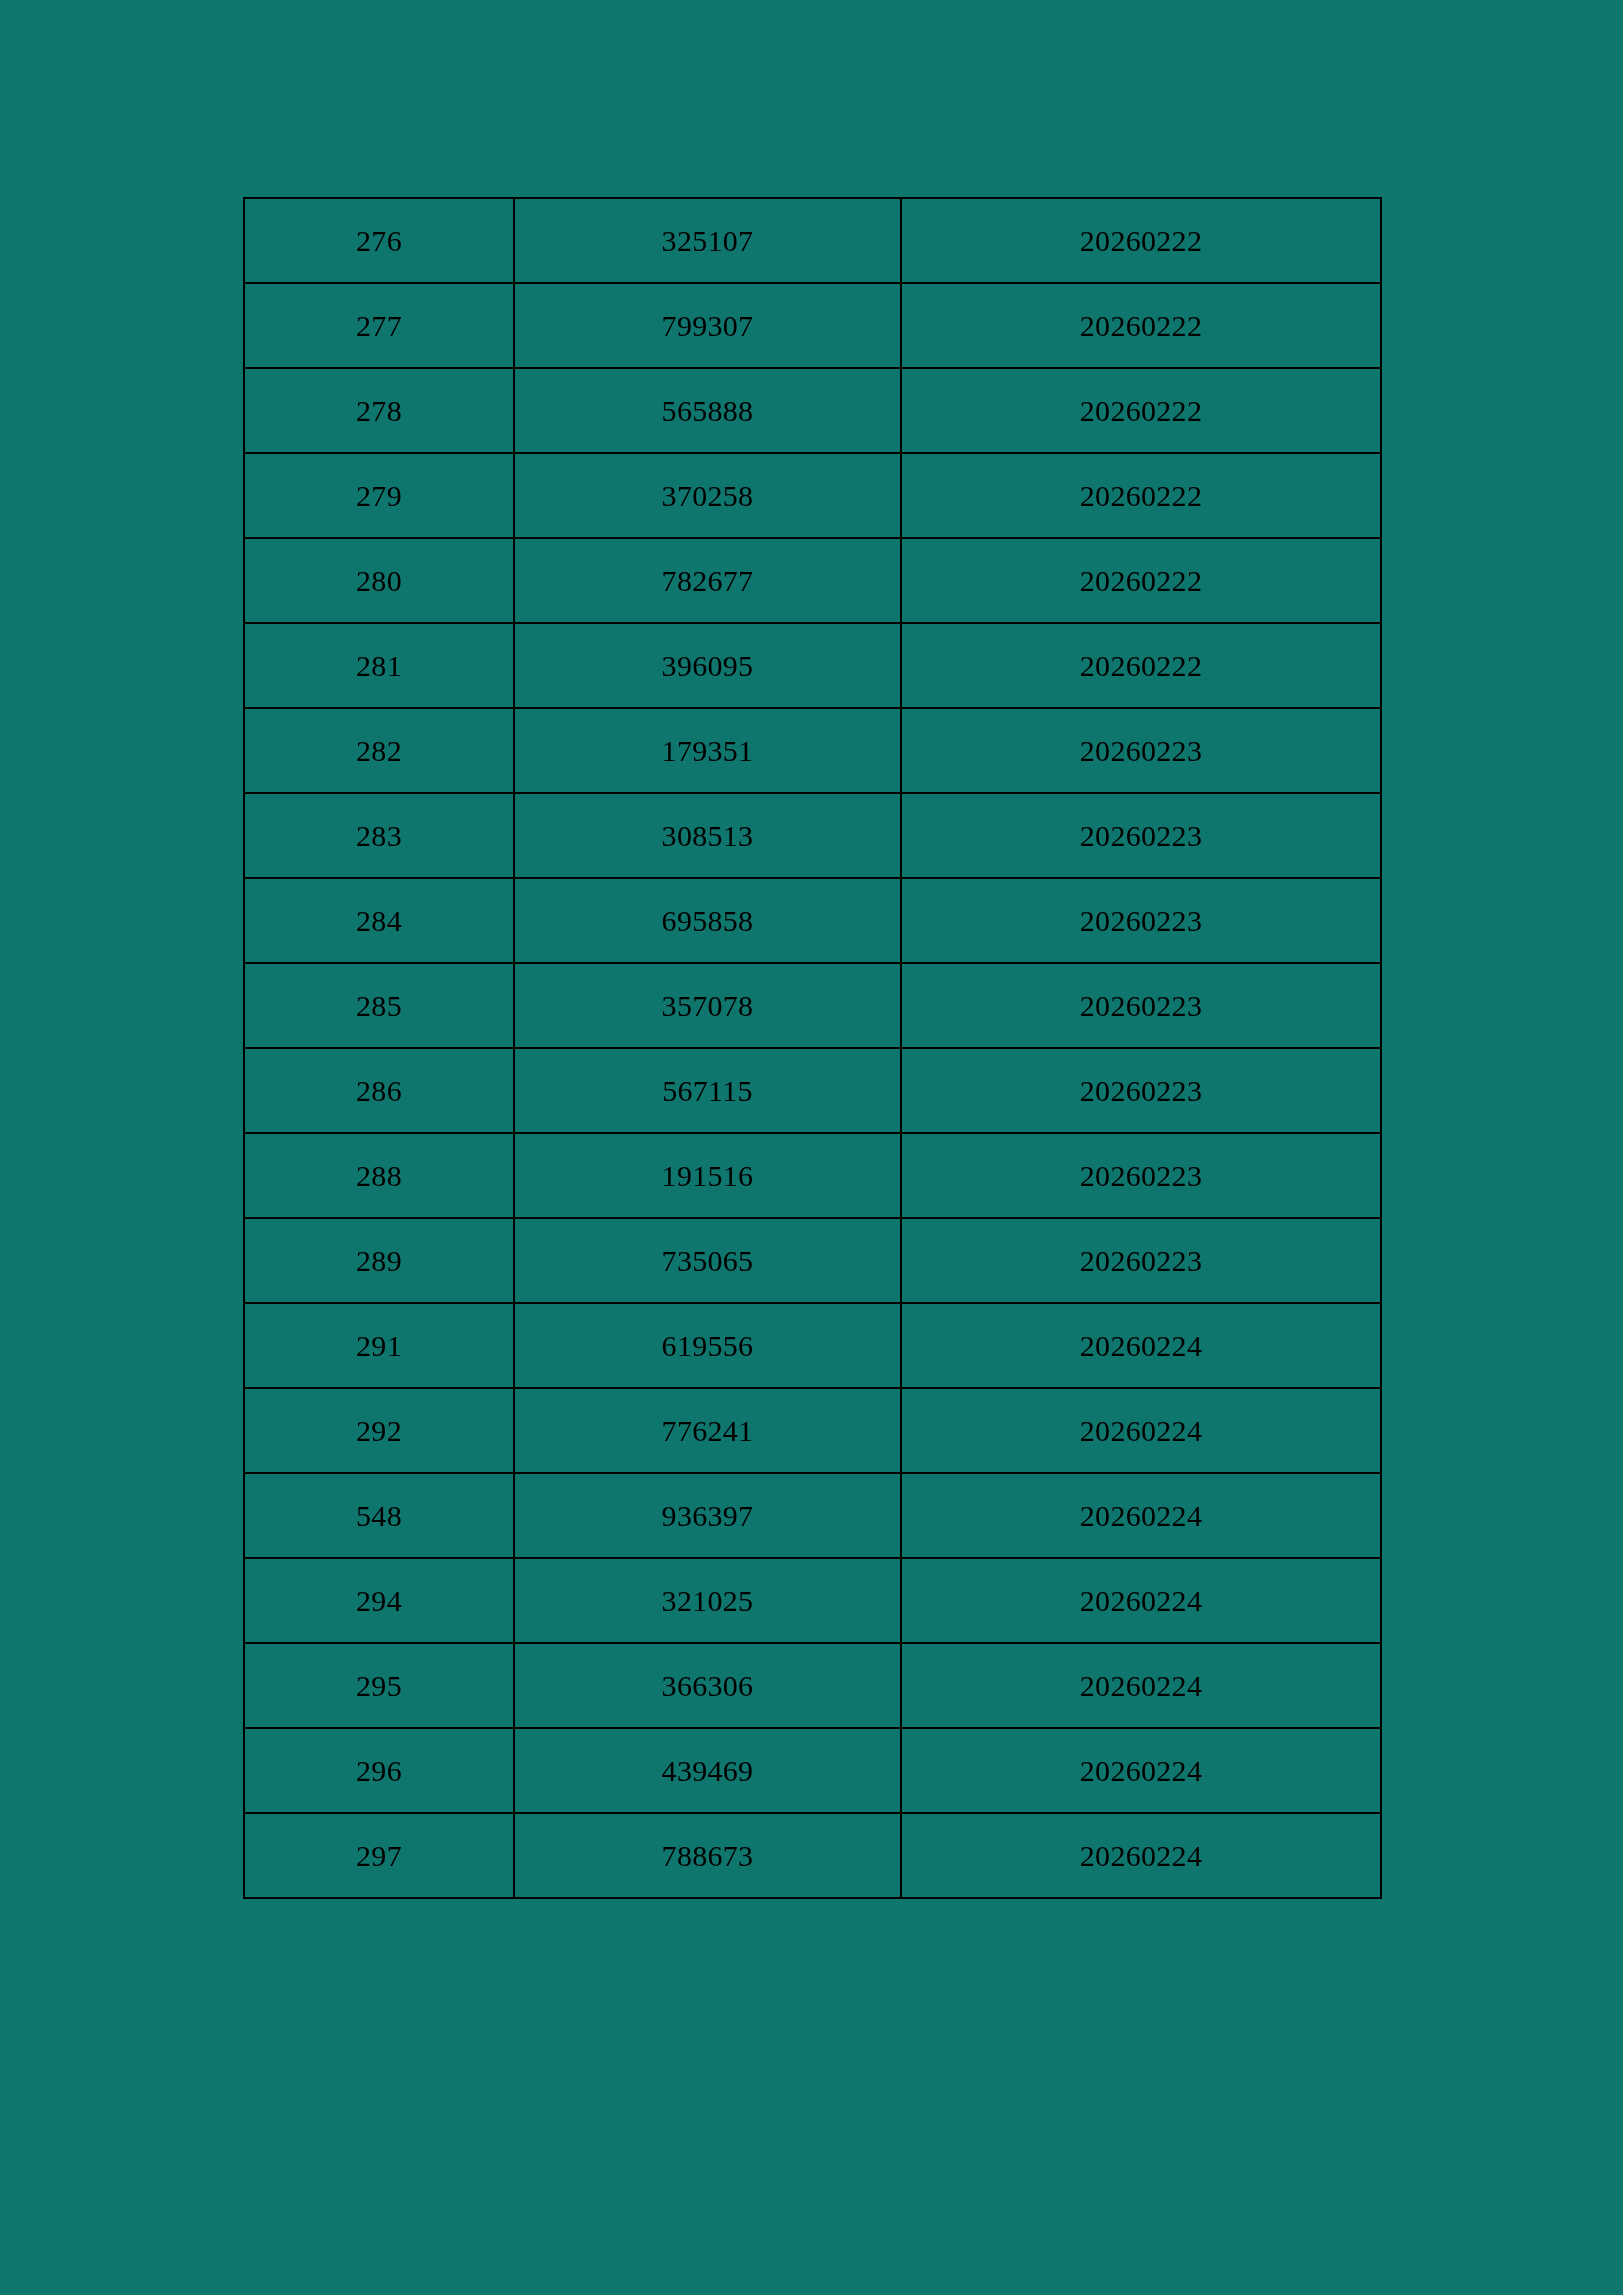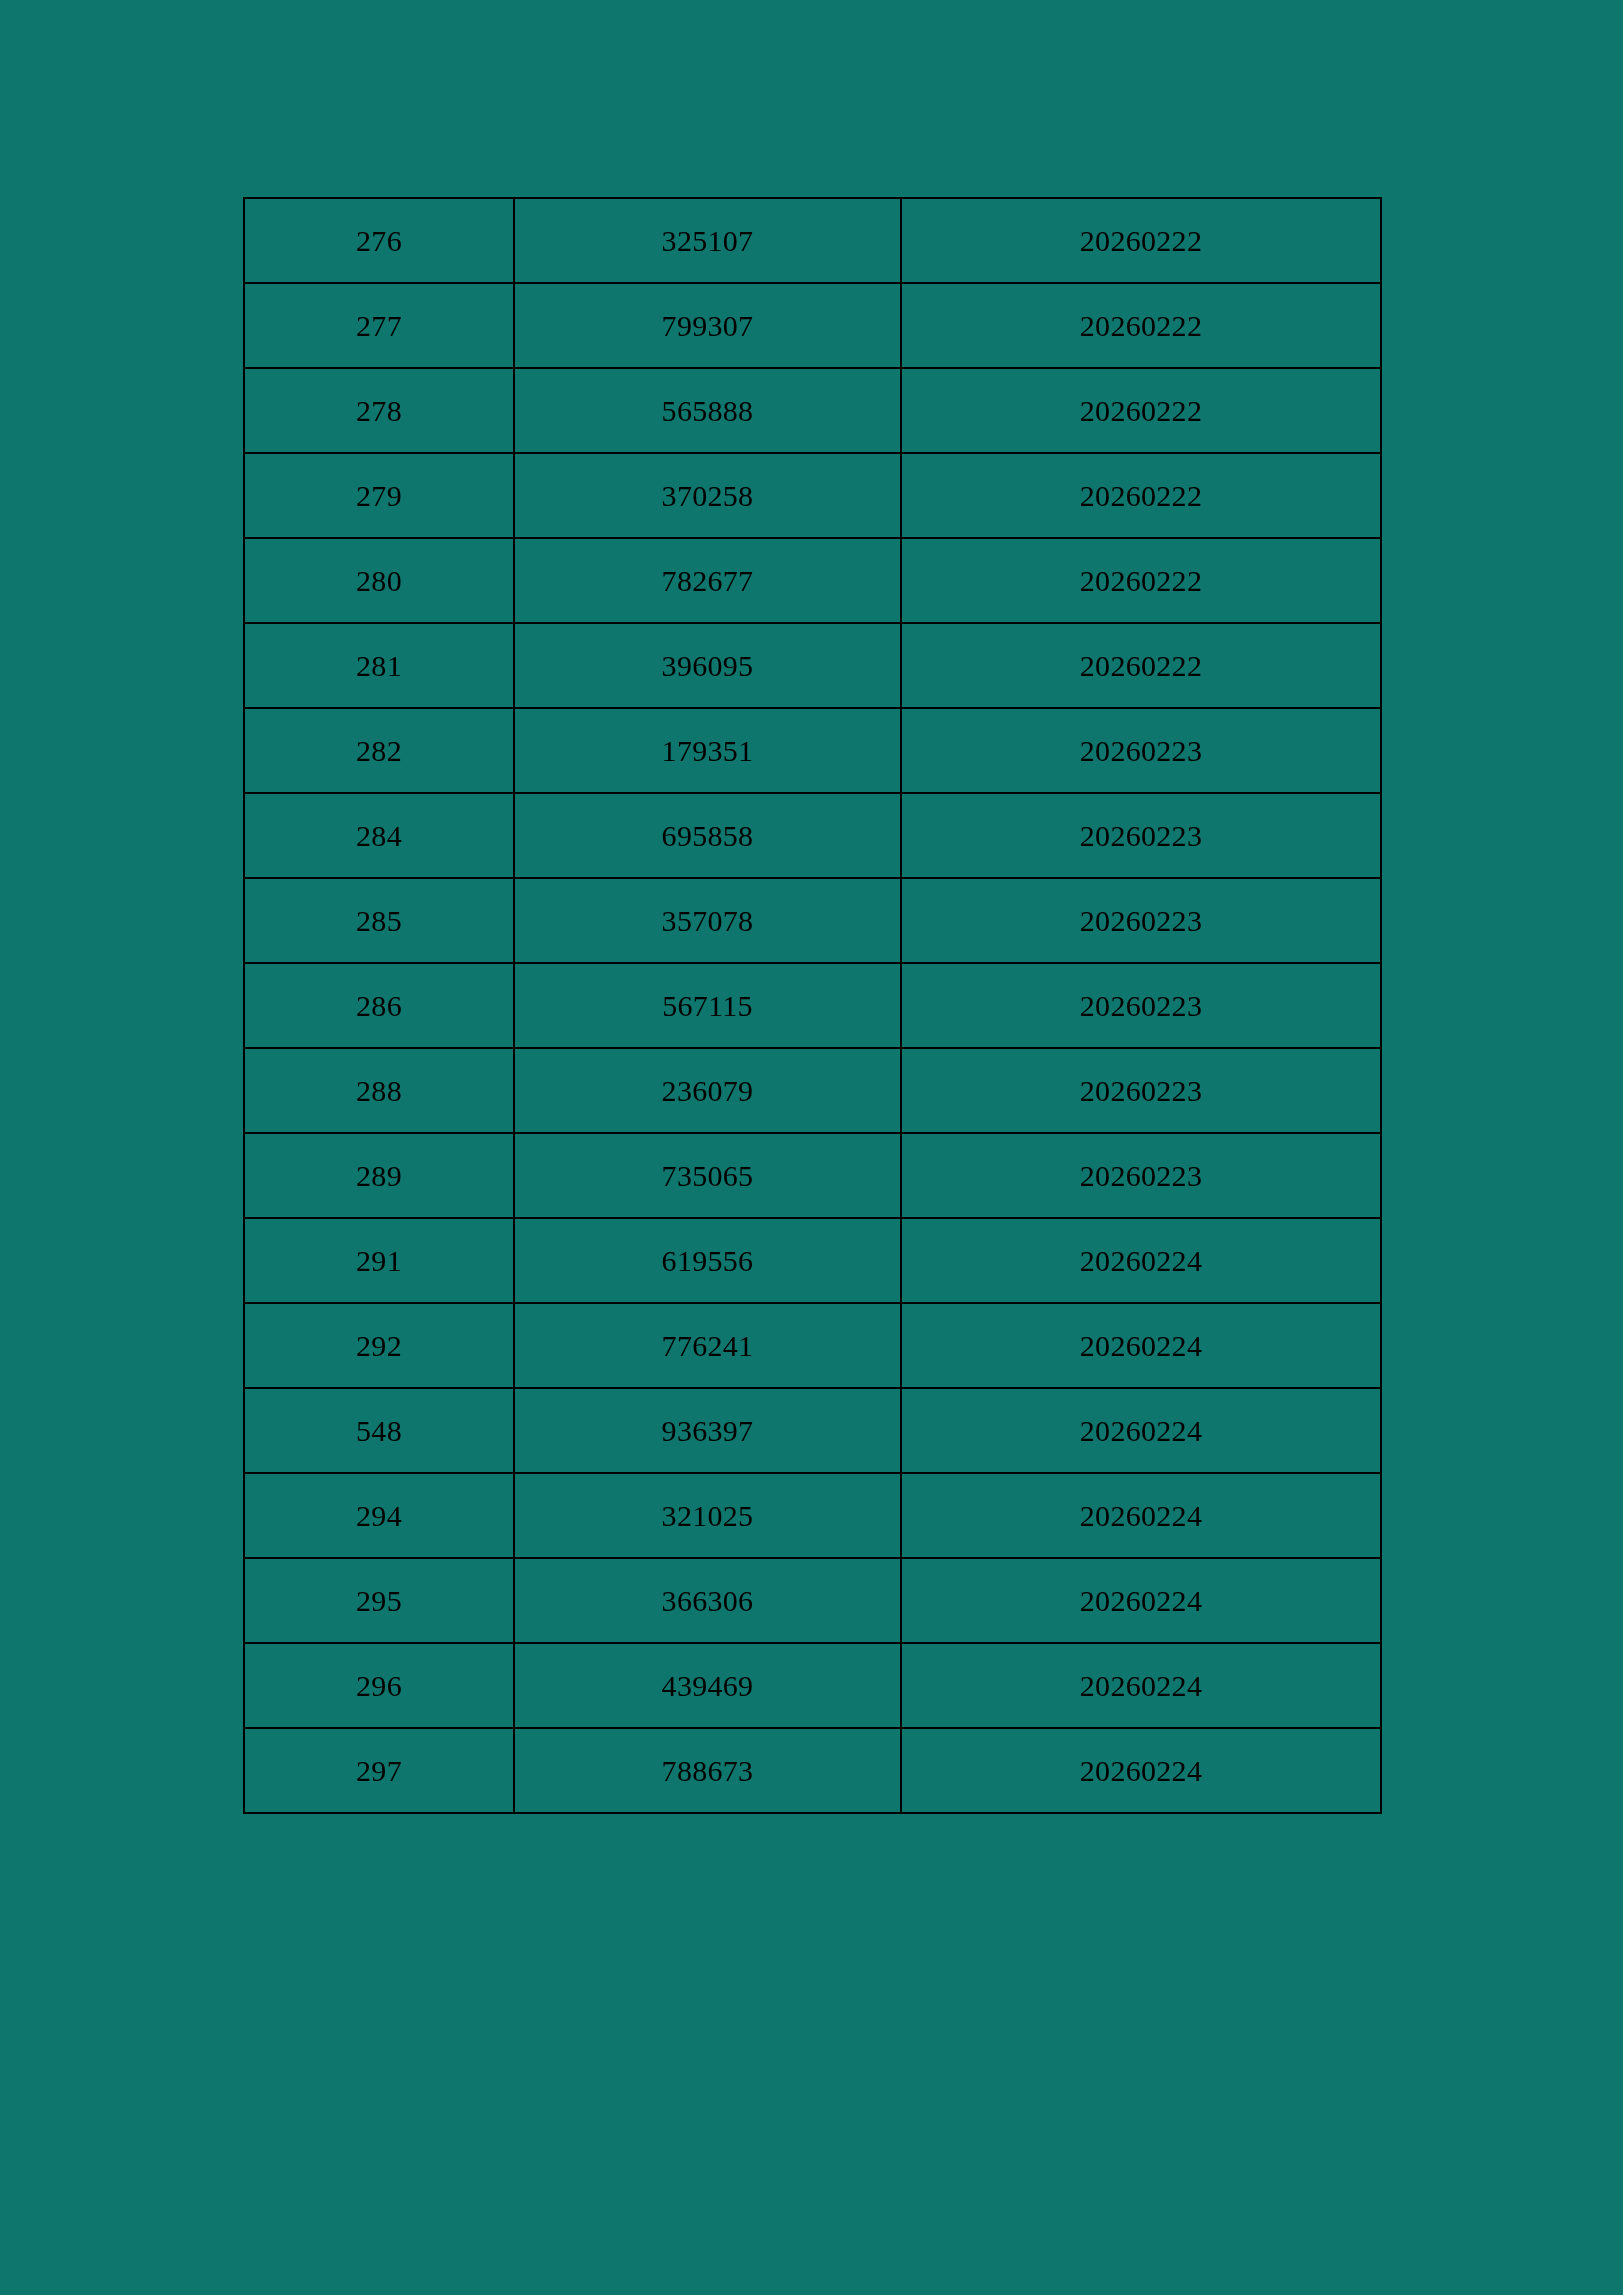--- a/index.html
+++ b/index.html
@@ -79,37 +79,42 @@
           <td>281</td>
           <td>396095</td>
           <td>20260222</td>
         </tr>
         <tr>
           <td>282</td>
           <td>179351</td>
           <td>20260223</td>
         </tr>
         <tr>
+          <td>283</td>
+          <td>308513</td>
+          <td>20260223</td>
+        </tr>
+        <tr>
           <td>284</td>
           <td>695858</td>
           <td>20260223</td>
         </tr>
         <tr>
           <td>285</td>
           <td>357078</td>
           <td>20260223</td>
         </tr>
         <tr>
           <td>286</td>
           <td>567115</td>
           <td>20260223</td>
         </tr>
         <tr>
           <td>288</td>
-          <td>236079</td>
+          <td>191516</td>
           <td>20260223</td>
         </tr>
         <tr>
           <td>289</td>
           <td>735065</td>
           <td>20260223</td>
         </tr>
         <tr>
           <td>291</td>
           <td>619556</td>

